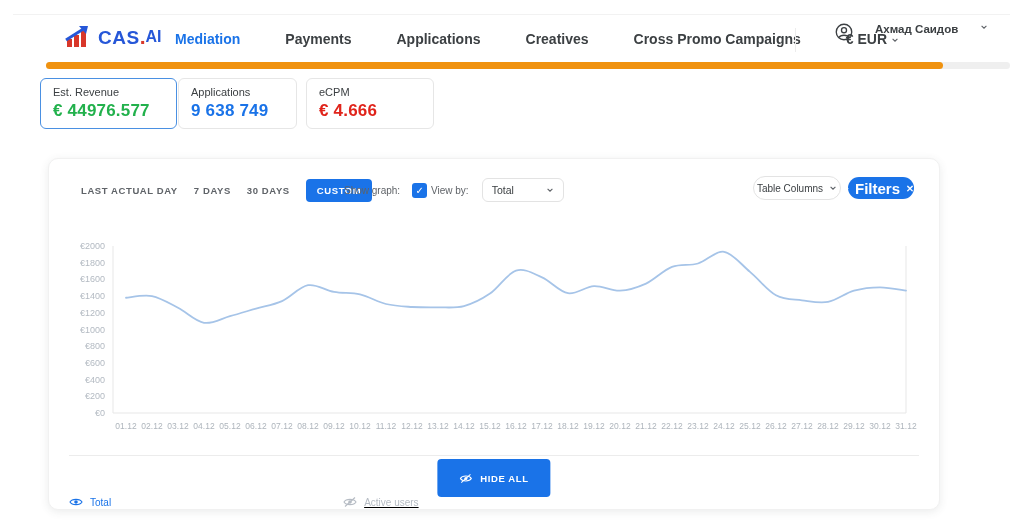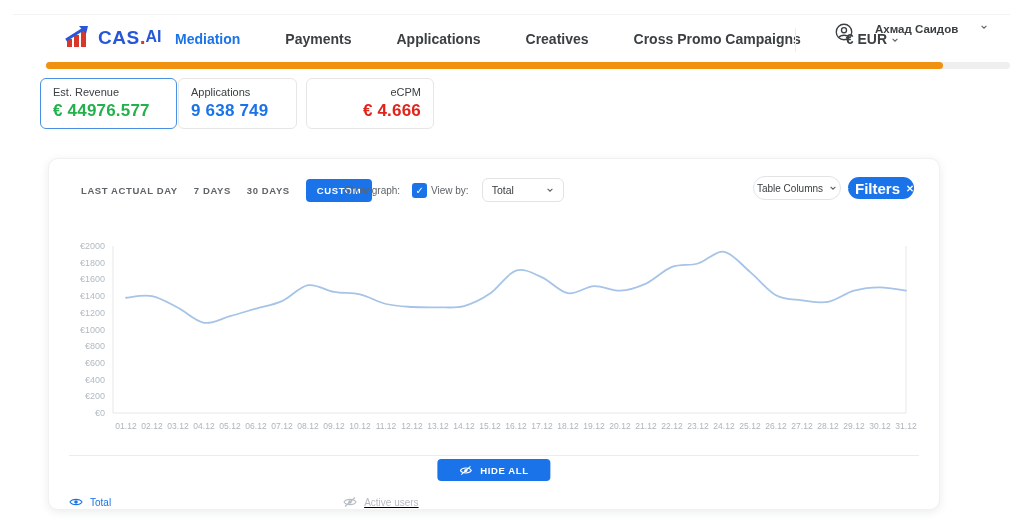--- a/index.html
+++ b/index.html
@@ -44,21 +44,21 @@
   .select-box .sel-val { font-size:10.5px; color:#3c4043; }
   #tablecols-btn { position:absolute; left:704px; top:1px; width:88px; height:24px; border:1px solid #e3e3e3; border-radius:13px; background:#fff; display:flex; align-items:center; justify-content:center; gap:6px; cursor:pointer; }
   #tablecols-btn span { font-size:10px; color:#3c4043; }
   #filters-btn { position:absolute; left:799px; top:2px; width:66px; height:22px; background:#1a73e8; border-radius:12px; display:flex; align-items:center; justify-content:center; gap:6px; cursor:pointer; }
   #filters-btn .flabel { font-size:15px; font-weight:bold; color:#fff; }
   #filters-btn .fx { font-size:9.5px; font-weight:bold; color:#fff; }
 
   #chart-wrap { position:absolute; left:0; top:68px; width:892px; height:220px; }
 
   #panel-divider { position:absolute; left:20px; right:20px; top:296px; height:1px; background:#ececec; }
-  #hideall-btn { position:absolute; left:50%; transform:translateX(-50%); top:300px; height:22px; padding:0 22px; background:#1a73e8; border-radius:4px; display:flex; align-items:center; gap:8px; cursor:pointer; }
+  #hideall-btn { position:absolute; left:50%; transform:translateX(-50%); top:300px; height:38px; padding:0 22px; background:#1a73e8; border-radius:4px; display:flex; align-items:center; gap:8px; cursor:pointer; }
   #hideall-btn span { font-size:9.5px; font-weight:bold; letter-spacing:0.6px; color:#fff; white-space:nowrap; }
 
   #legend { position:absolute; left:20px; top:337px; width:850px; display:flex; }
   .legend-item { display:flex; align-items:center; gap:7px; cursor:pointer; }
   .legend-item .llabel { font-size:10px; }
   .legend-item.on .llabel { color:#1a73e8; }
   .legend-item.off .llabel { color:#b6bcc4; }
   .legend-item:nth-child(2) { margin-left:232px;text-decoration:underline; }
 </style>
 </head>
@@ -114,21 +114,21 @@
 
 <div id="stat-cards">
     <div class="stat-card selected" style="left: 40px; width: 137px; padding-left: 12px;">
       <div class="stat-label">Est. Revenue</div>
       <div class="stat-value" style="color: rgb(34, 177, 76);">€ 44976.577</div>
     </div>
     <div class="stat-card" style="left: 178px; width: 119px;">
       <div class="stat-label">Applications</div>
       <div class="stat-value" style="color: rgb(26, 115, 232);">9 638 749</div>
     </div>
-    <div class="stat-card" style="left: 306px; width: 128px; text-align: right;">
+    <div class="stat-card" style="left: 306px; width: 128px;">
       <div class="stat-label">eCPM</div>
       <div class="stat-value" style="color: rgb(224, 36, 27);">€ 4.666</div>
     </div>
   </div>
 
 <div id="panel">
 
   <div id="controls">
     <div id="range-group">
         <div class="range-btn">LAST ACTUAL DAY</div>

